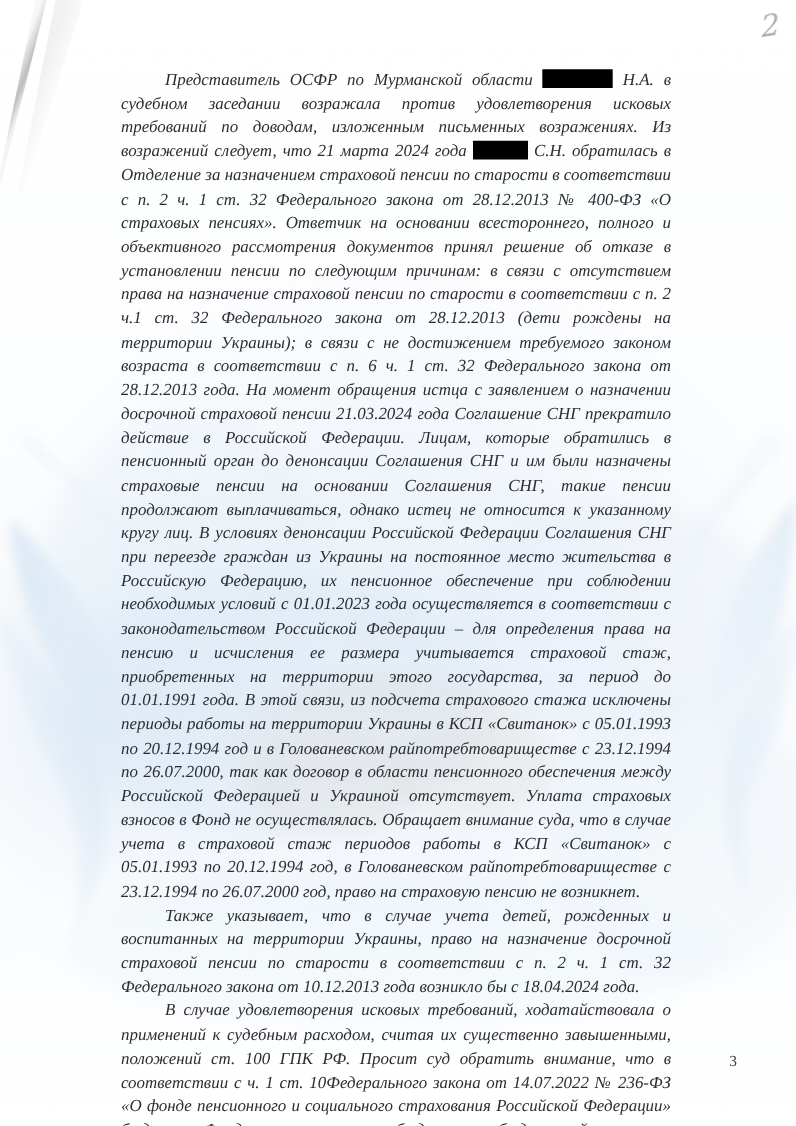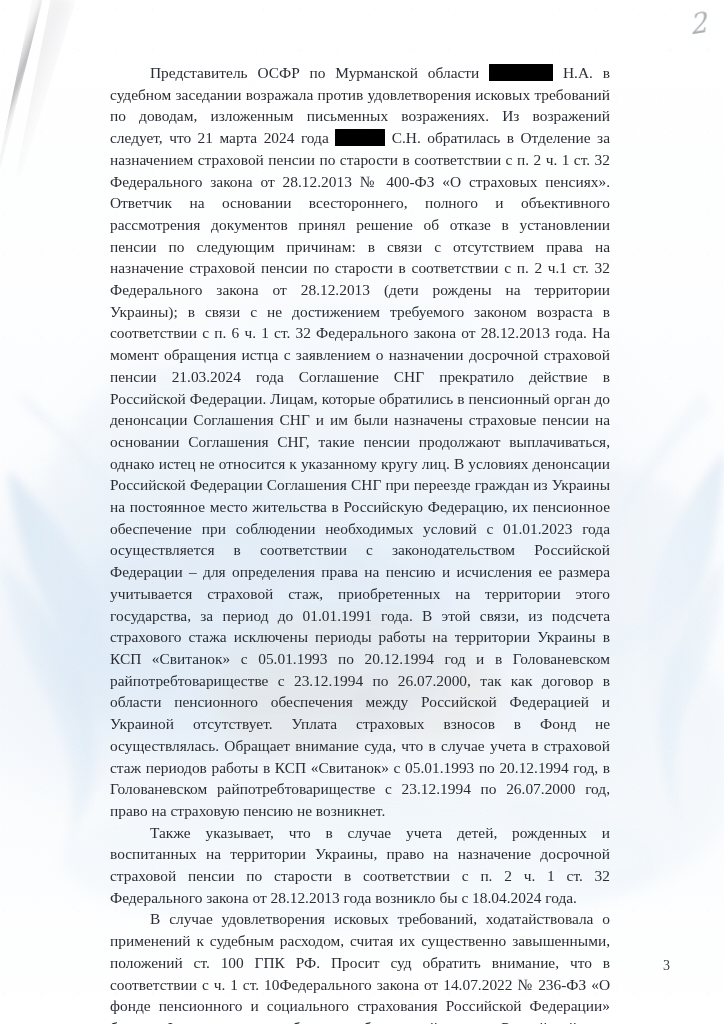--- a/index.html
+++ b/index.html
@@ -103,20 +103,21 @@
     line-height: 21.7px;
     text-align: justify;
     text-justify: inter-word;
     -webkit-hyphens: none;
     hyphens: none;
   }
   .para {
     margin: 0;
     text-indent: 40px;
     text-align: justify;
+    font-style: italic;
   }
 
   
   .redaction {
     display: inline-block;
     background: #000000;
     vertical-align: -3px;
     border-radius: 0.5px;
   }
   .redaction.r1 { width: 64px; height: 17px; }
@@ -218,20 +219,20 @@
     </svg>
   </div>
 
   <div class="scan-streak-2"></div>
   <div class="scan-streak"></div>
 
   <div class="hand-mark">2</div>
 
   <div class="doc-body">
     <p class="para" id="para-0">Представитель ОСФР по Мурманской области <span class="redaction r1"></span> Н.А. в судебном заседании возражала против удовлетворения исковых требований по доводам, изложенным письменных возражениях. Из возражений следует, что 21 марта 2024 года <span class="redaction r2"></span> С.Н. обратилась в Отделение за назначением страховой пенсии по старости в соответствии с п. 2 ч. 1 ст. 32 Федерального закона от 28.12.2013 № 400-ФЗ «О страховых пенсиях». Ответчик на основании всестороннего, полного и объективного рассмотрения документов принял решение об отказе в установлении пенсии по следующим причинам: в связи с отсутствием права на назначение страховой пенсии по старости в соответствии с п. 2 ч.1 ст. 32 Федерального закона от 28.12.2013 (дети рождены на территории Украины); в связи с не достижением требуемого законом возраста в соответствии с п. 6 ч. 1 ст. 32  Федерального закона от 28.12.2013 года. На момент обращения истца с заявлением о назначении досрочной страховой пенсии 21.03.2024 года Соглашение СНГ прекратило действие в Российской Федерации. Лицам, которые обратились в пенсионный орган до денонсации Соглашения СНГ и им были назначены страховые пенсии на основании Соглашения СНГ, такие пенсии продолжают выплачиваться, однако истец не относится к указанному кругу лиц. В условиях денонсации Российской Федерации Соглашения СНГ при переезде граждан из Украины на постоянное место жительства в Российскую Федерацию, их пенсионное обеспечение при соблюдении необходимых условий с 01.01.2023 года осуществляется в соответствии с законодательством Российской Федерации – для определения права на пенсию и исчисления ее размера учитывается страховой стаж, приобретенных на территории этого государства, за период до 01.01.1991 года. В этой связи, из подсчета страхового стажа  исключены периоды работы на территории Украины в КСП «Свитанок» с 05.01.1993 по 20.12.1994 год и в Голованевском райпотребтовариществе с 23.12.1994 по 26.07.2000, так как договор в области пенсионного обеспечения между Российской Федерацией и Украиной отсутствует. Уплата страховых взносов в Фонд не осуществлялась. Обращает внимание суда, что в случае учета в страховой стаж периодов работы в КСП «Свитанок» с 05.01.1993 по 20.12.1994 год, в Голованевском райпотребтовариществе с 23.12.1994 по 26.07.2000 год, право на страховую пенсию не возникнет.</p>
-    <p class="para" id="para-1">Также указывает, что в случае учета детей, рожденных и воспитанных на территории Украины, право на назначение досрочной страховой пенсии по старости в соответствии с п. 2 ч. 1 ст. 32 Федерального закона от 28.12.2013 года возникло бы с 18.04.2024 года.</p>
+    <p class="para" id="para-1">Также указывает, что в случае учета детей, рожденных и воспитанных на территории Украины, право на назначение досрочной страховой пенсии по старости в соответствии с п. 2 ч. 1 ст. 32 Федерального закона от 10.12.2013 года возникло бы с 18.04.2024 года.</p>
     <p class="para" id="para-2">В случае удовлетворения исковых требований, ходатайствовала о применений к судебным расходом, считая их существенно завышенными, положений ст. 100 ГПК РФ.  Просит суд обратить внимание, что в соответствии с ч. 1 ст. 10Федерального закона от 14.07.2022 № 236-ФЗ «О фонде пенсионного и социального страхования Российской Федерации» бюджет Фонда относится к бюджетам бюджетной системы Российской</p>
   </div>
 
   <div class="page-number">3</div>
 
   <div class="noise"></div>
 </div>
 
 </body></html>

